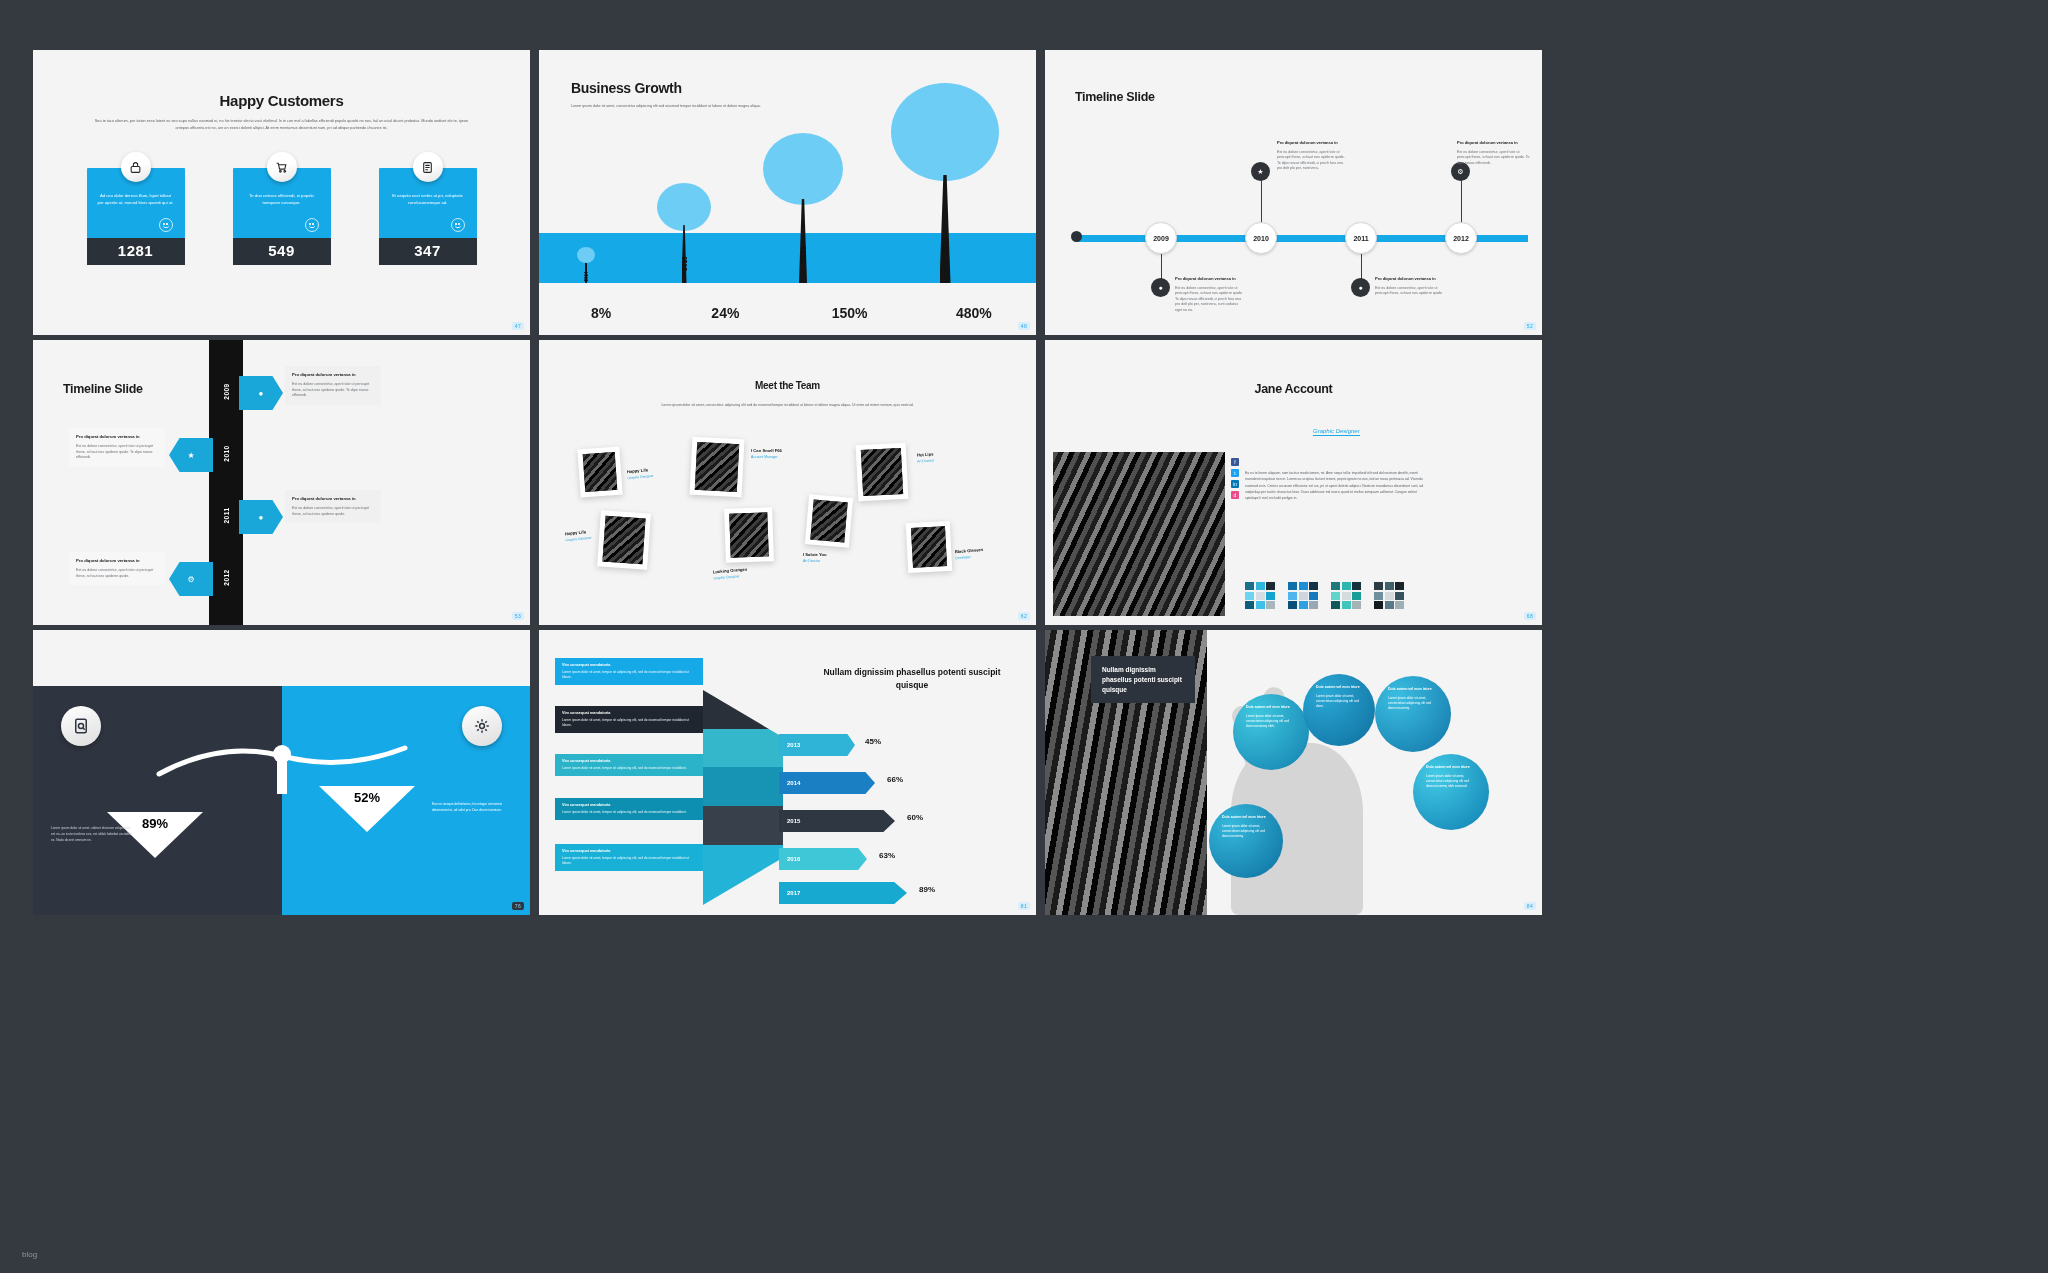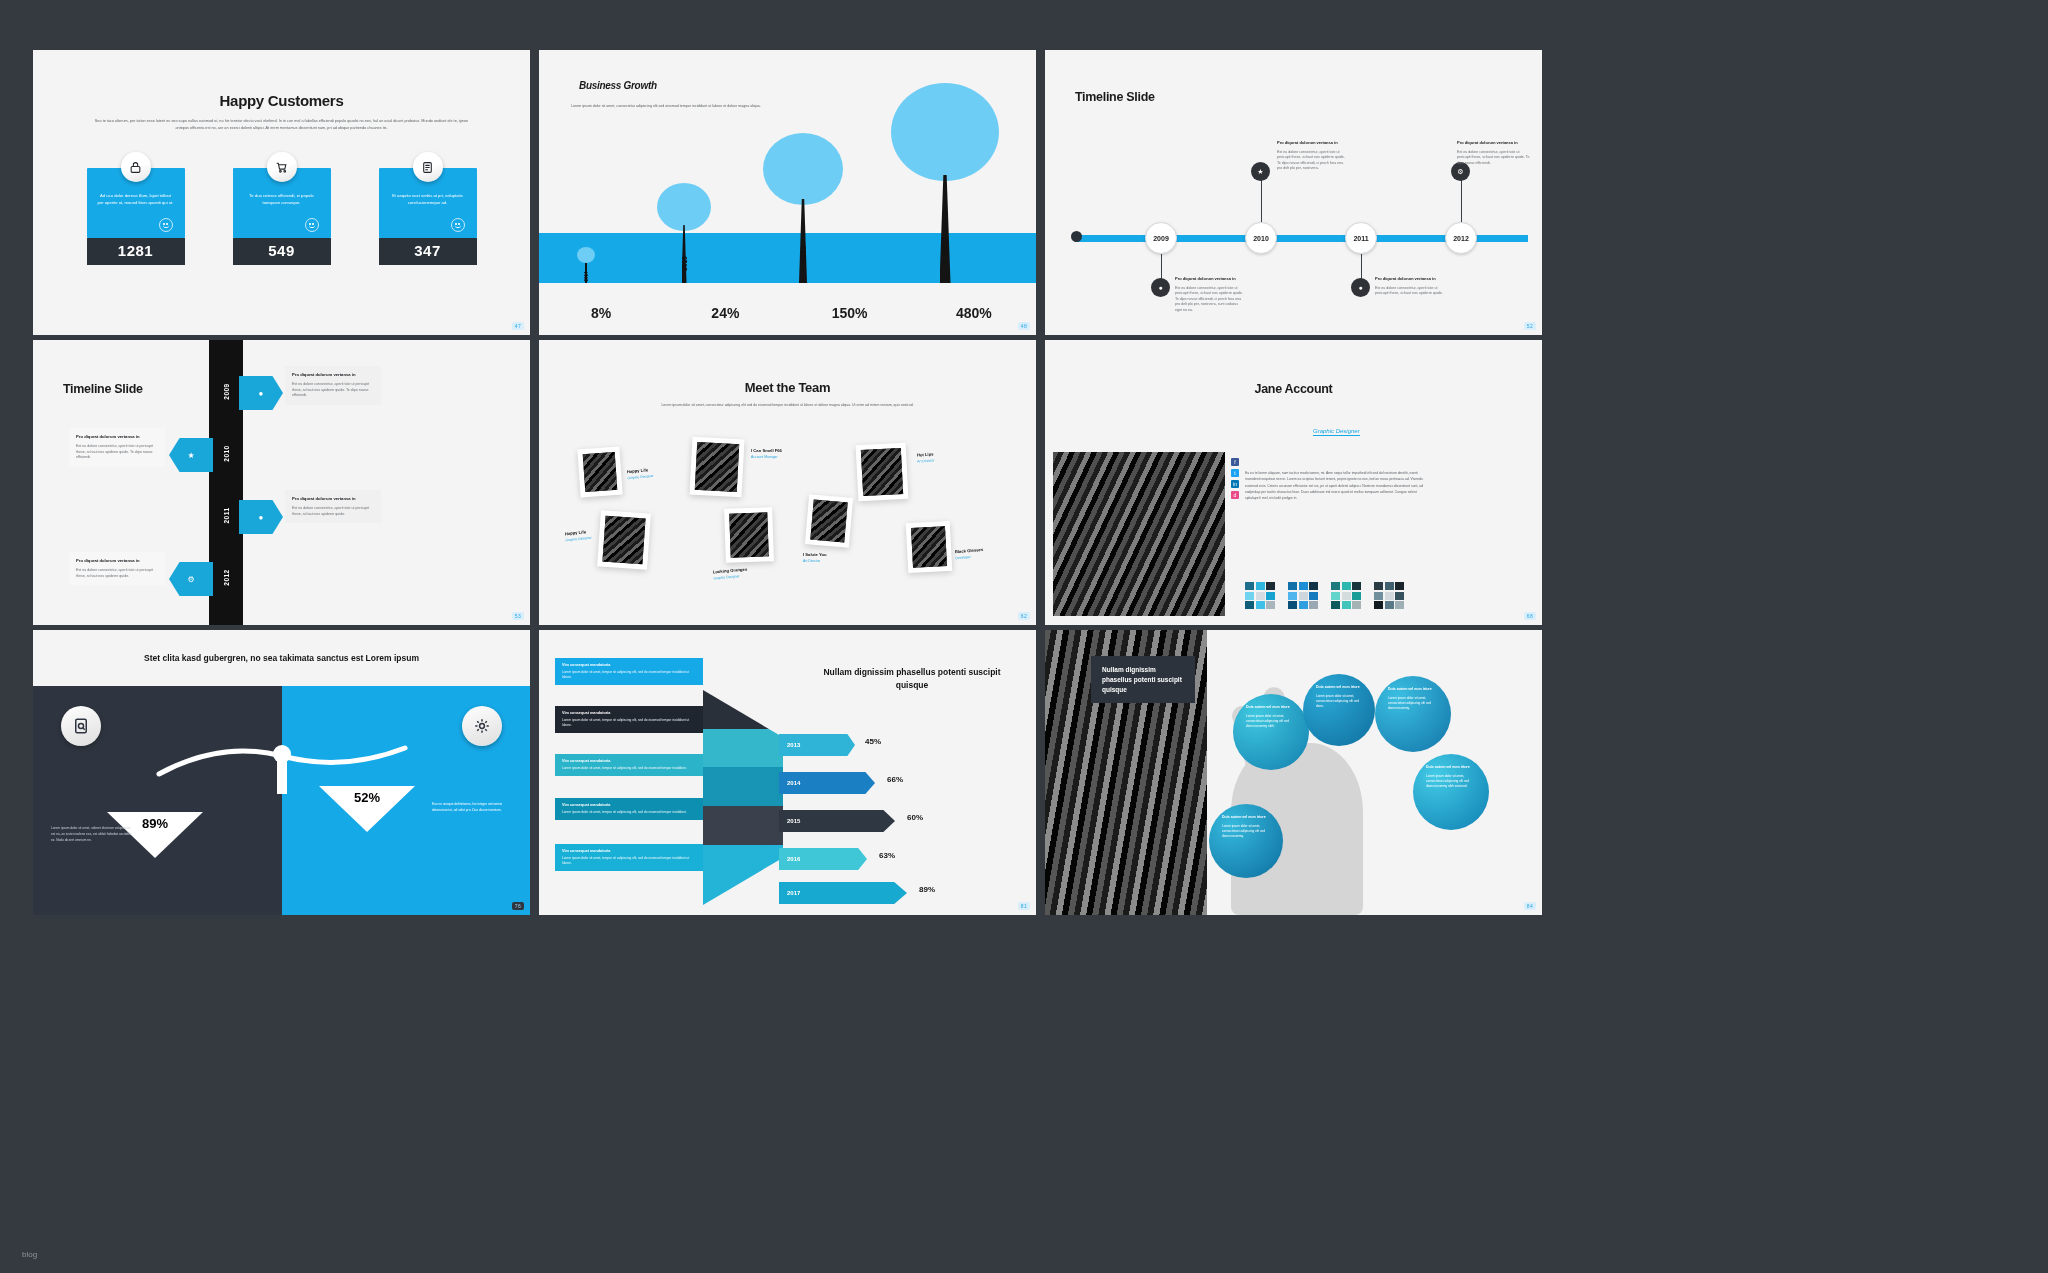--- a/index.html
+++ b/index.html
@@ -50,21 +50,21 @@
     box-shadow:0 2px 4px rgba(0,0,0,.25);
     display:flex;align-items:center;justify-content:center;
   }
   .s1-smile { position:absolute; right:12px; bottom:6px; width:14px; height:14px; border:1px solid rgba(255,255,255,.75); border-radius:50%; }
   .s1-smile:before,.s1-smile:after{content:"";position:absolute;width:1.6px;height:1.6px;background:#fff;border-radius:50%;top:4px;}
   .s1-smile:before{left:3.5px;} .s1-smile:after{right:3.5px;}
   .s1-smile span{position:absolute;left:3px;right:3px;bottom:3.5px;height:3px;border-bottom:1px solid #fff;border-radius:0 0 8px 8px;}
   .s1-num { background:#2b3138; color:#fff; text-align:center; font-size:15px; font-weight:bold; padding:4px 0 6px; letter-spacing:.5px; }
 
   
-  .s2-title { position:absolute; top:30px; left:40px; font-size:10px;font-style:italic; }
+  .s2-title { position:absolute; top:30px; left:32px; font-size:14px; }
   .s2-sub { position:absolute; top:53px; left:32px; width:215px; font-size:3.6px; line-height:1.8; }
   .s2-ground { position:absolute; left:0; bottom:52px; width:100%; height:50px; background:#16a9e8; }
   .tree { position:absolute; bottom:52px; text-align:center; }
   .canopy { border-radius:50%; background:#6ecdf5; margin:0 auto -6px; position:relative; filter:blur(.2px); }
   .canopy:before,.canopy:after{content:"";position:absolute;border-radius:40%;background:#8ad8f8;}
   .yr { position:absolute; bottom:6px; left:50%; transform:translateX(-50%) rotate(-90deg); transform-origin:center; font-weight:bold; color:#111; white-space:nowrap; }
   .s2-pcts { position:absolute; left:0; bottom:14px; width:100%; display:flex; }
   .s2-pcts div { flex:1; text-align:center; font-size:14px; font-weight:bold; color:#1b1b1b; }
 
   
@@ -81,21 +81,21 @@
   .s4-title { position:absolute; top:42px; left:30px; font-size:12.5px; }
   .s4-bar { position:absolute; left:176px; top:0; width:34px; height:100%; background:#111; }
   .s4-yr { position:absolute; left:178px; width:30px; text-align:center; color:#fff; font-weight:bold; font-size:6.5px; transform:rotate(-90deg); letter-spacing:.5px; }
   .s4-arr { position:absolute; width:44px; height:34px; background:#19a6d8; clip-path:polygon(0 0,76% 0,100% 50%,76% 100%,0 100%); display:flex;align-items:center;justify-content:center;color:#fff;font-size:8px; }
   .s4-arr.l { clip-path:polygon(24% 0,100% 0,100% 100%,24% 100%,0 50%); }
   .s4-card { position:absolute; width:96px; background:#f0f0f0; padding:6px 7px; }
   .s4-card.white { background:#f7f7f7; }
   .s4-ch { font-size:4.2px; font-weight:bold; color:#15191d; line-height:1.45; margin-bottom:4px; }
 
   
-  .s5-title { position:absolute; top:40px; width:100%; text-align:center; font-size:13px; }
+  .s5-title { position:absolute; top:40px; width:100%; text-align:center; font-size:10px; }
   .s5-sub { position:absolute; top:62px; left:50px; right:50px; text-align:center; font-size:3.5px; line-height:1.8; }
   .polaroid { position:absolute; background:#fff; box-shadow:0 2px 6px rgba(0,0,0,.18); padding:5px; }
   .ph { background:#3d3d3d; width:100%; height:100%; background-image:repeating-linear-gradient(135deg,#4a4a4a 0 3px,#2e2e2e 3px 6px,#6b6b6b 6px 9px,#1c1c1c 9px 12px); filter:grayscale(1) contrast(1.25); }
   .cap { position:absolute; font-size:4.2px; font-weight:bold; color:#141414; white-space:nowrap; }
   .cap small { display:block; font-weight:normal; font-size:3.4px; color:#27a9e1; margin-top:2px; }
 
   
   .s6-title { position:absolute; top:42px; width:100%; text-align:center; font-size:12.5px; }
   .s6-script { position:absolute; top:88px; left:268px; font-size:6px; color:#16a9e8; font-style:italic; }
   .s6-script:after { content:""; display:block; height:1px; background:#16a9e8; margin-top:1px; }
@@ -418,23 +418,20 @@
           <i style="background:#35515e"></i>
         <i style="background:#101a1f"></i>
           <i style="background:#587a88"></i>
           <i style="background:#9fafb6"></i>
       </div>
     </div>
     <div class="pg">68</div>
   </div>
 
   <div class="slide">
-    <div class="s7-hdr">
-      <span>Stet clita kasd gubergren, no sea takimata sanctus est Lorem ipsum</span>
-    </div>
     <div class="s7-left"></div>
     <div class="s7-right"></div>
 
     <div class="s7-badge" style="left:28px;top:76px;">
       <svg width="18" height="18" viewBox="0 0 24 24" fill="none" stroke="#2f3540" stroke-width="2">
           <rect x="5" y="3" width="14" height="18" rx="2"></rect>
           <circle cx="12" cy="12" r="3.4"></circle>
           <path d="M14.4 14.4L17 17"></path>
         </svg>
     </div>

